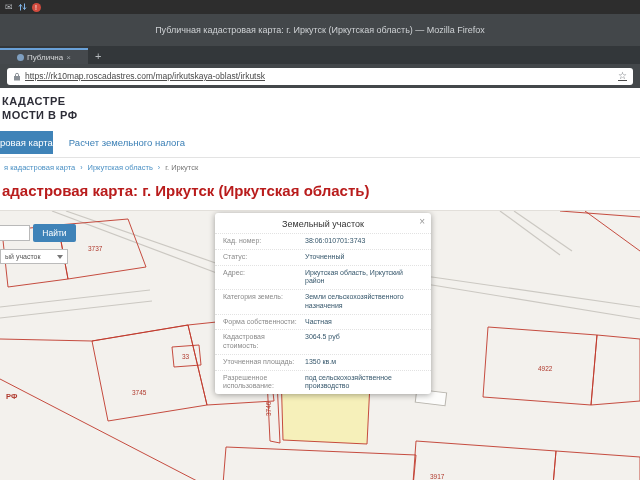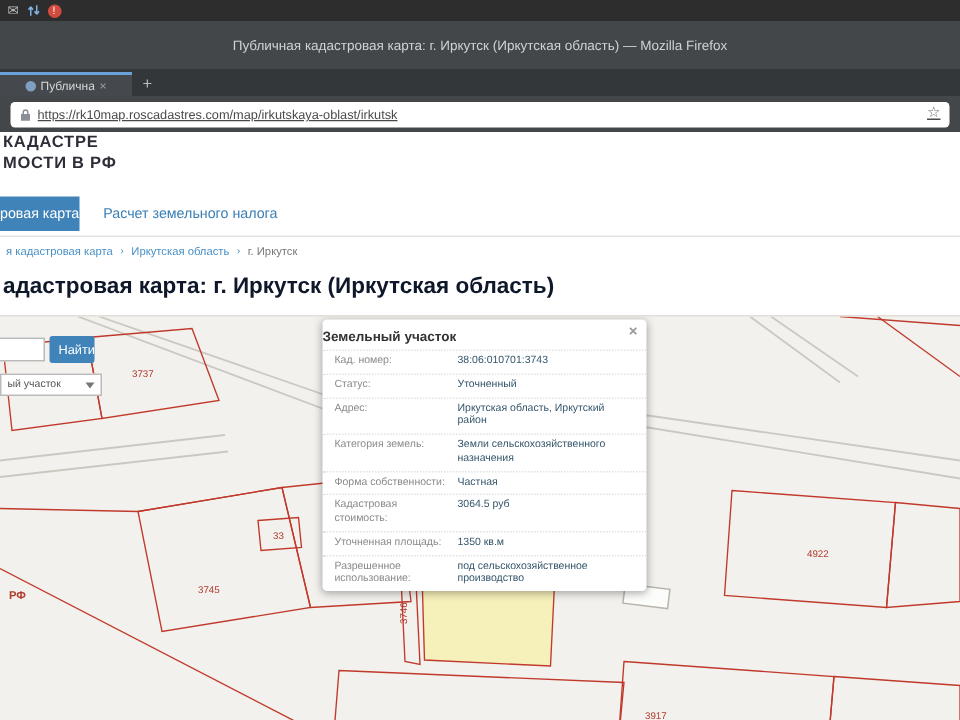--- a/index.html
+++ b/index.html
@@ -23,50 +23,50 @@
   .tab-close{color:#9aa0a5;cursor:default;}
   .new-tab{color:#b8bcbf;font-size:11px;padding:0 7px;line-height:16px;}
   .nav-toolbar{height:24px;background:#43474a;display:flex;align-items:center;padding:0 7px;
     box-sizing:border-box;}
   .url-field{flex:1;height:17px;background:#fff;border-radius:3px;display:flex;align-items:center;
     padding:0 6px;gap:4px;font-size:8.5px;color:#4a4a4a;text-decoration:underline;}
   .url-text{flex:1;white-space:nowrap;overflow:hidden;}
   .star{color:#6a6f74;font-size:10px;line-height:10px;}
   
   .page{height:408px;background:#fff;position:relative;}
-  .site-header{height:40px;display:flex;align-items:flex-start;padding-left:2px;box-sizing:border-box;}
+  .site-header{height:40px;display:flex;align-items:center;padding-left:2px;box-sizing:border-box;}
   .logo{font-weight:bold;color:#2e2e38;font-size:11px;line-height:1.3;letter-spacing:.5px;}
   .site-nav{height:30px;border-bottom:1px solid #e3e3e3;display:flex;align-items:center;
     box-sizing:border-box;}
   .nav-active{background:#3f83b8;color:#fff;font-size:9.5px;padding:6px 0;}
   .nav-link{color:#3a7fb5;font-size:9.5px;margin-left:16px;text-decoration:none;}
   .breadcrumb{height:18px;display:flex;align-items:center;font-size:7.5px;gap:5px;padding-left:4px;}
   .crumb-link{color:#4a90c4;}
   .crumb-sep{color:#4a90c4;font-size:7px;}
   .crumb-current{color:#777;}
   .page-title{height:34px;box-sizing:border-box;padding:6px 0 0 2px;font-size:15px;
-    font-weight:bold;color:#0f172a;}
+    font-weight:bold;color:#b91c1c;}
   
   .map{position:relative;height:286px;background:#f3f1ed;overflow:hidden;border-top:1px solid #e2dfda;}
   .map-svg{position:absolute;left:0;top:0;}
   .map-svg text{font-size:6.5px;fill:#b03a2e;font-family:"Liberation Sans",sans-serif;}
   .map-svg text.big{font-size:7.5px;font-weight:bold;}
   .search-input{position:absolute;top:14px;left:-46px;width:76px;height:16px;background:#fff;
     border:1px solid #b9b9b9;box-sizing:border-box;}
-  .find-btn{position:absolute;top:13px;left:33px;width:30px;height:18px;background:#3f83b8;
+  .find-btn{position:absolute;top:13px;left:33px;width:43px;height:18px;background:#3f83b8;
     color:#fff;font-size:8.5px;border:none;border-radius:2px;font-family:inherit;}
   .type-select{position:absolute;top:38px;left:0;width:68px;height:15px;background:#fff;
     border:1px solid #bbb;box-sizing:border-box;font-size:7px;color:#555;display:flex;
     align-items:center;justify-content:space-between;padding:0 4px;}
   .chevron{width:0;height:0;border-left:3px solid transparent;border-right:3px solid transparent;
     border-top:4px solid #777;}
   
   .popup{position:absolute;left:215px;top:2px;width:216px;background:#fff;border-radius:3px;
     box-shadow:0 1px 6px rgba(0,0,0,.35);font-size:7px;}
-  .popup-header{position:relative;font-weight:bold;font-size:9px;color:#333;
+  .popup-header{position:relative;text-align:center;font-weight:normal;font-size:9px;color:#333;
     padding:6px 0 4px;}
   .popup-close{position:absolute;right:6px;top:3px;color:#999;font-size:10px;cursor:default;}
   .popup-row{display:flex;border-top:1px dotted #e2e2e2;padding:3px 8px;}
   .row-label{width:78px;flex-shrink:0;color:#8a8a8a;line-height:1.25;}
   .row-value{color:#35566b;padding-left:4px;line-height:1.25;}
 </style>
 </head>
 <body>
 
 <div class="system-bar">

